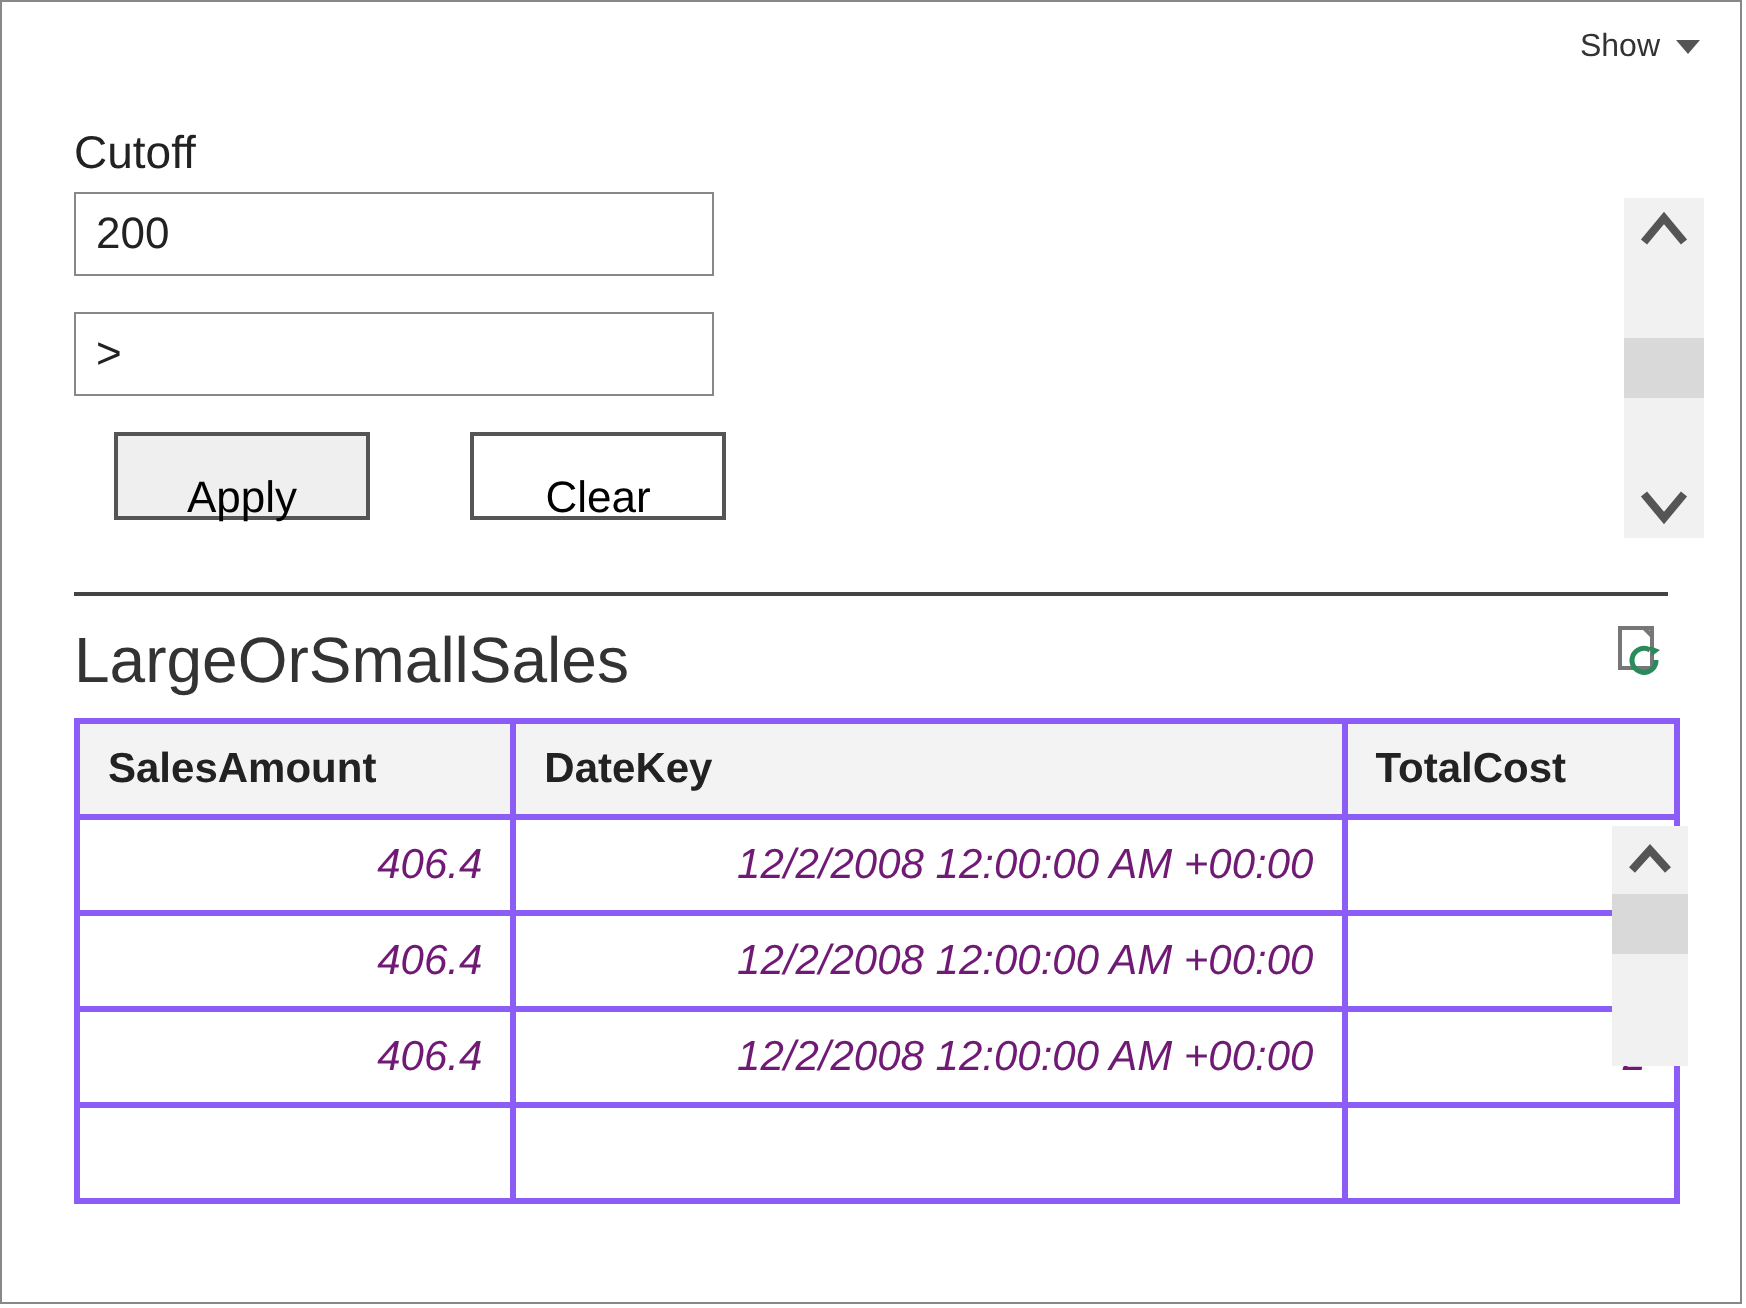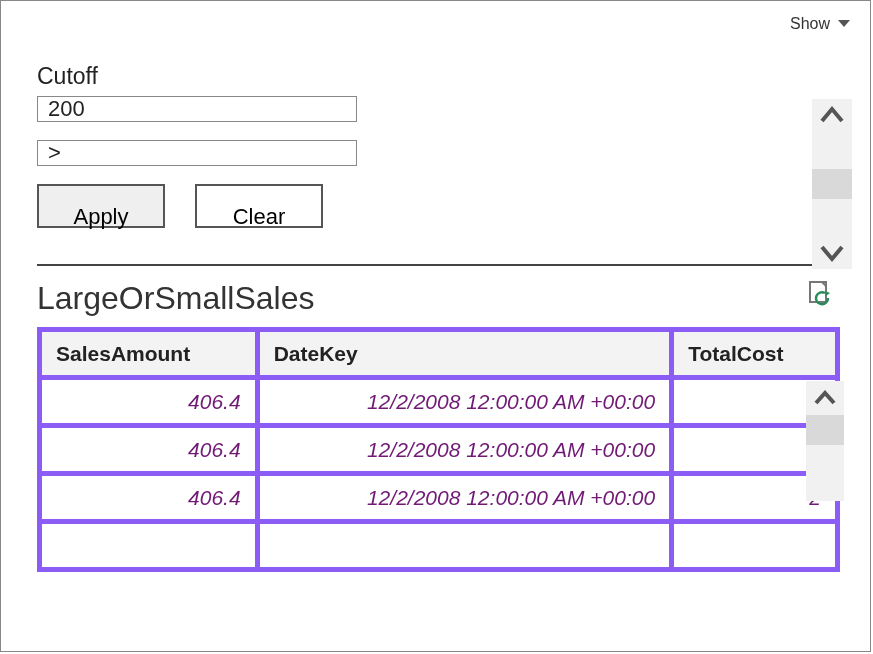--- a/index.html
+++ b/index.html
@@ -41,21 +41,21 @@
       padding: 22px 36px 10px 36px;
       position: relative;
     }
     .field-label {
       font-size: 23px;
       color: #222;
       margin-bottom: 6px;
     }
     .text-input {
       width: 320px;
-      height: 26px;
+      height: 42px;
       border: 1px solid #888;
       font-size: 22px;
       padding: 4px 10px;
       color: #222;
       font-family: inherit;
       display: block;
       margin-bottom: 18px;
       background: #fff;
     }
     .button-row {
@@ -64,20 +64,21 @@
       margin-top: 6px;
     }
     .btn {
       height: 44px;
       font-size: 22px;
       font-family: inherit;
       border: 2px solid #555;
       background: #fff;
       cursor: pointer;
       padding: 18px 26px;
+      margin-left: 20px;
     }
     .btn.apply {
       background: #efefef;
       width: 128px;
     }
     .btn.clear {
       width: 128px;
       text-align: center;
     }
     .param-scroll {
@@ -153,21 +154,21 @@
       height: 30px;
       background: #d9d9d9;
       margin-top: 0;
     }
     table {
       border-collapse: collapse;
       width: 100%;
       table-layout: fixed;
     }
     th, td {
-      border: 5px solid #8b5cf6;
+      border: 3px solid #8b5cf6;
       font-size: 21px;
       height: 48px;
     }
     th {
       background: #f3f3f3;
       text-align: left;
       padding: 0 14px;
       font-weight: 600;
       color: #222;
     }

